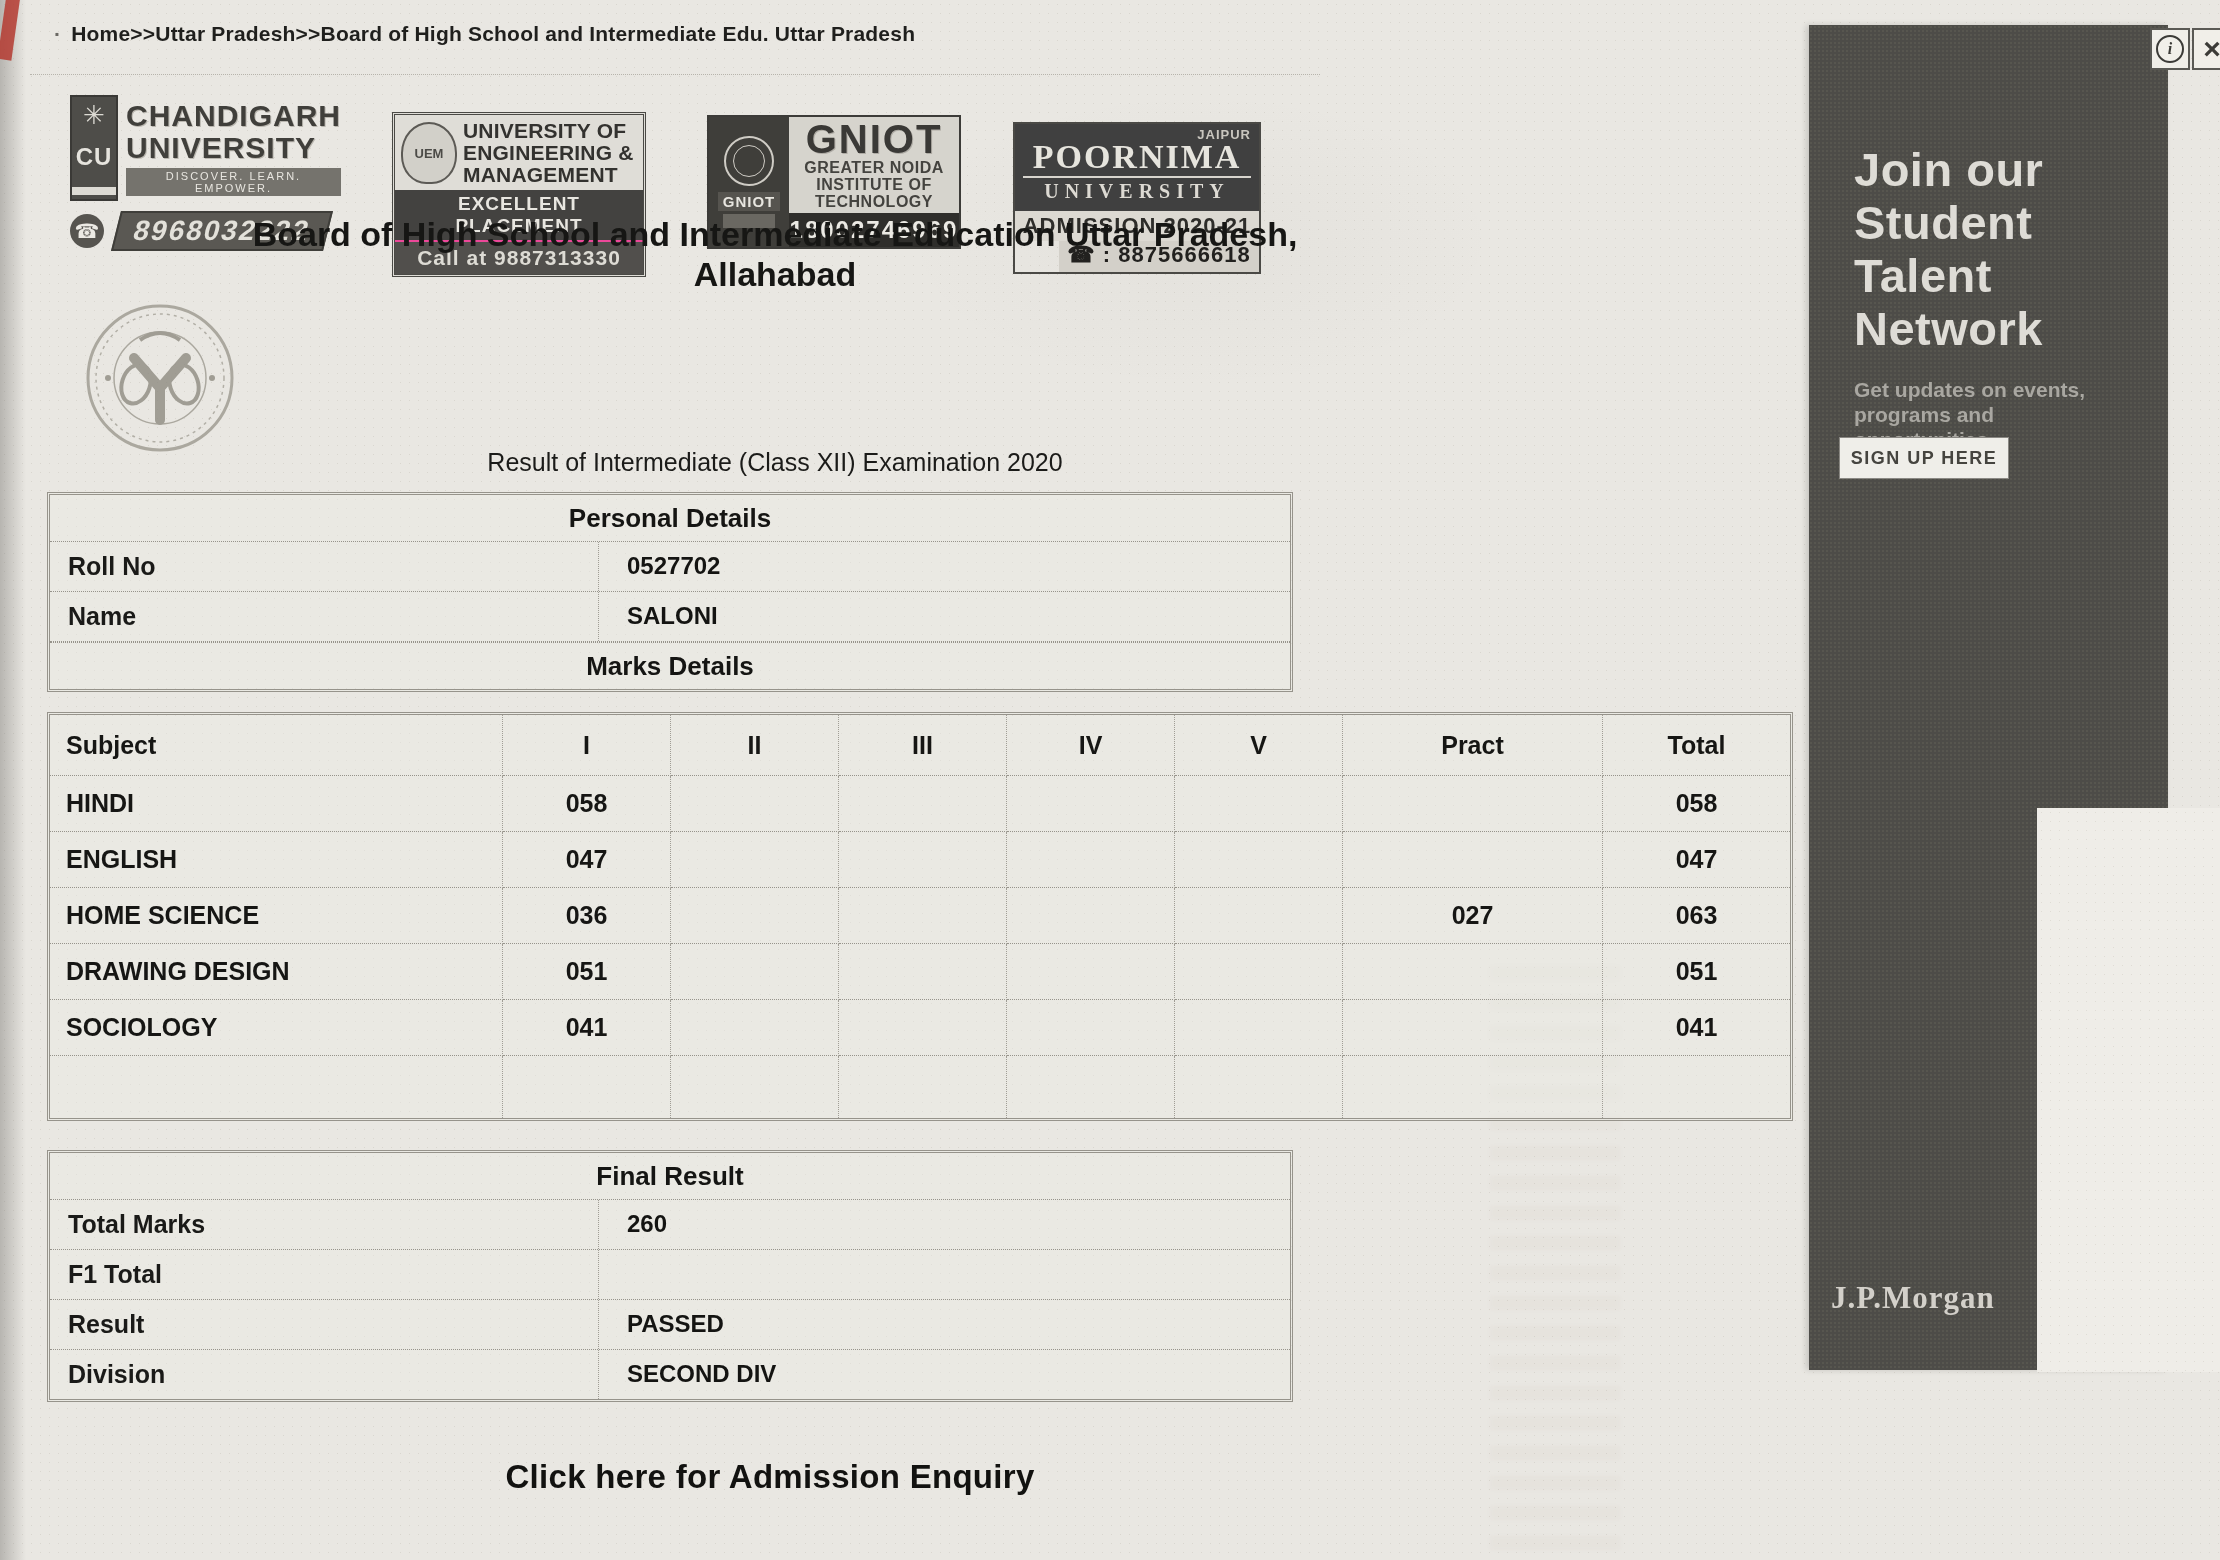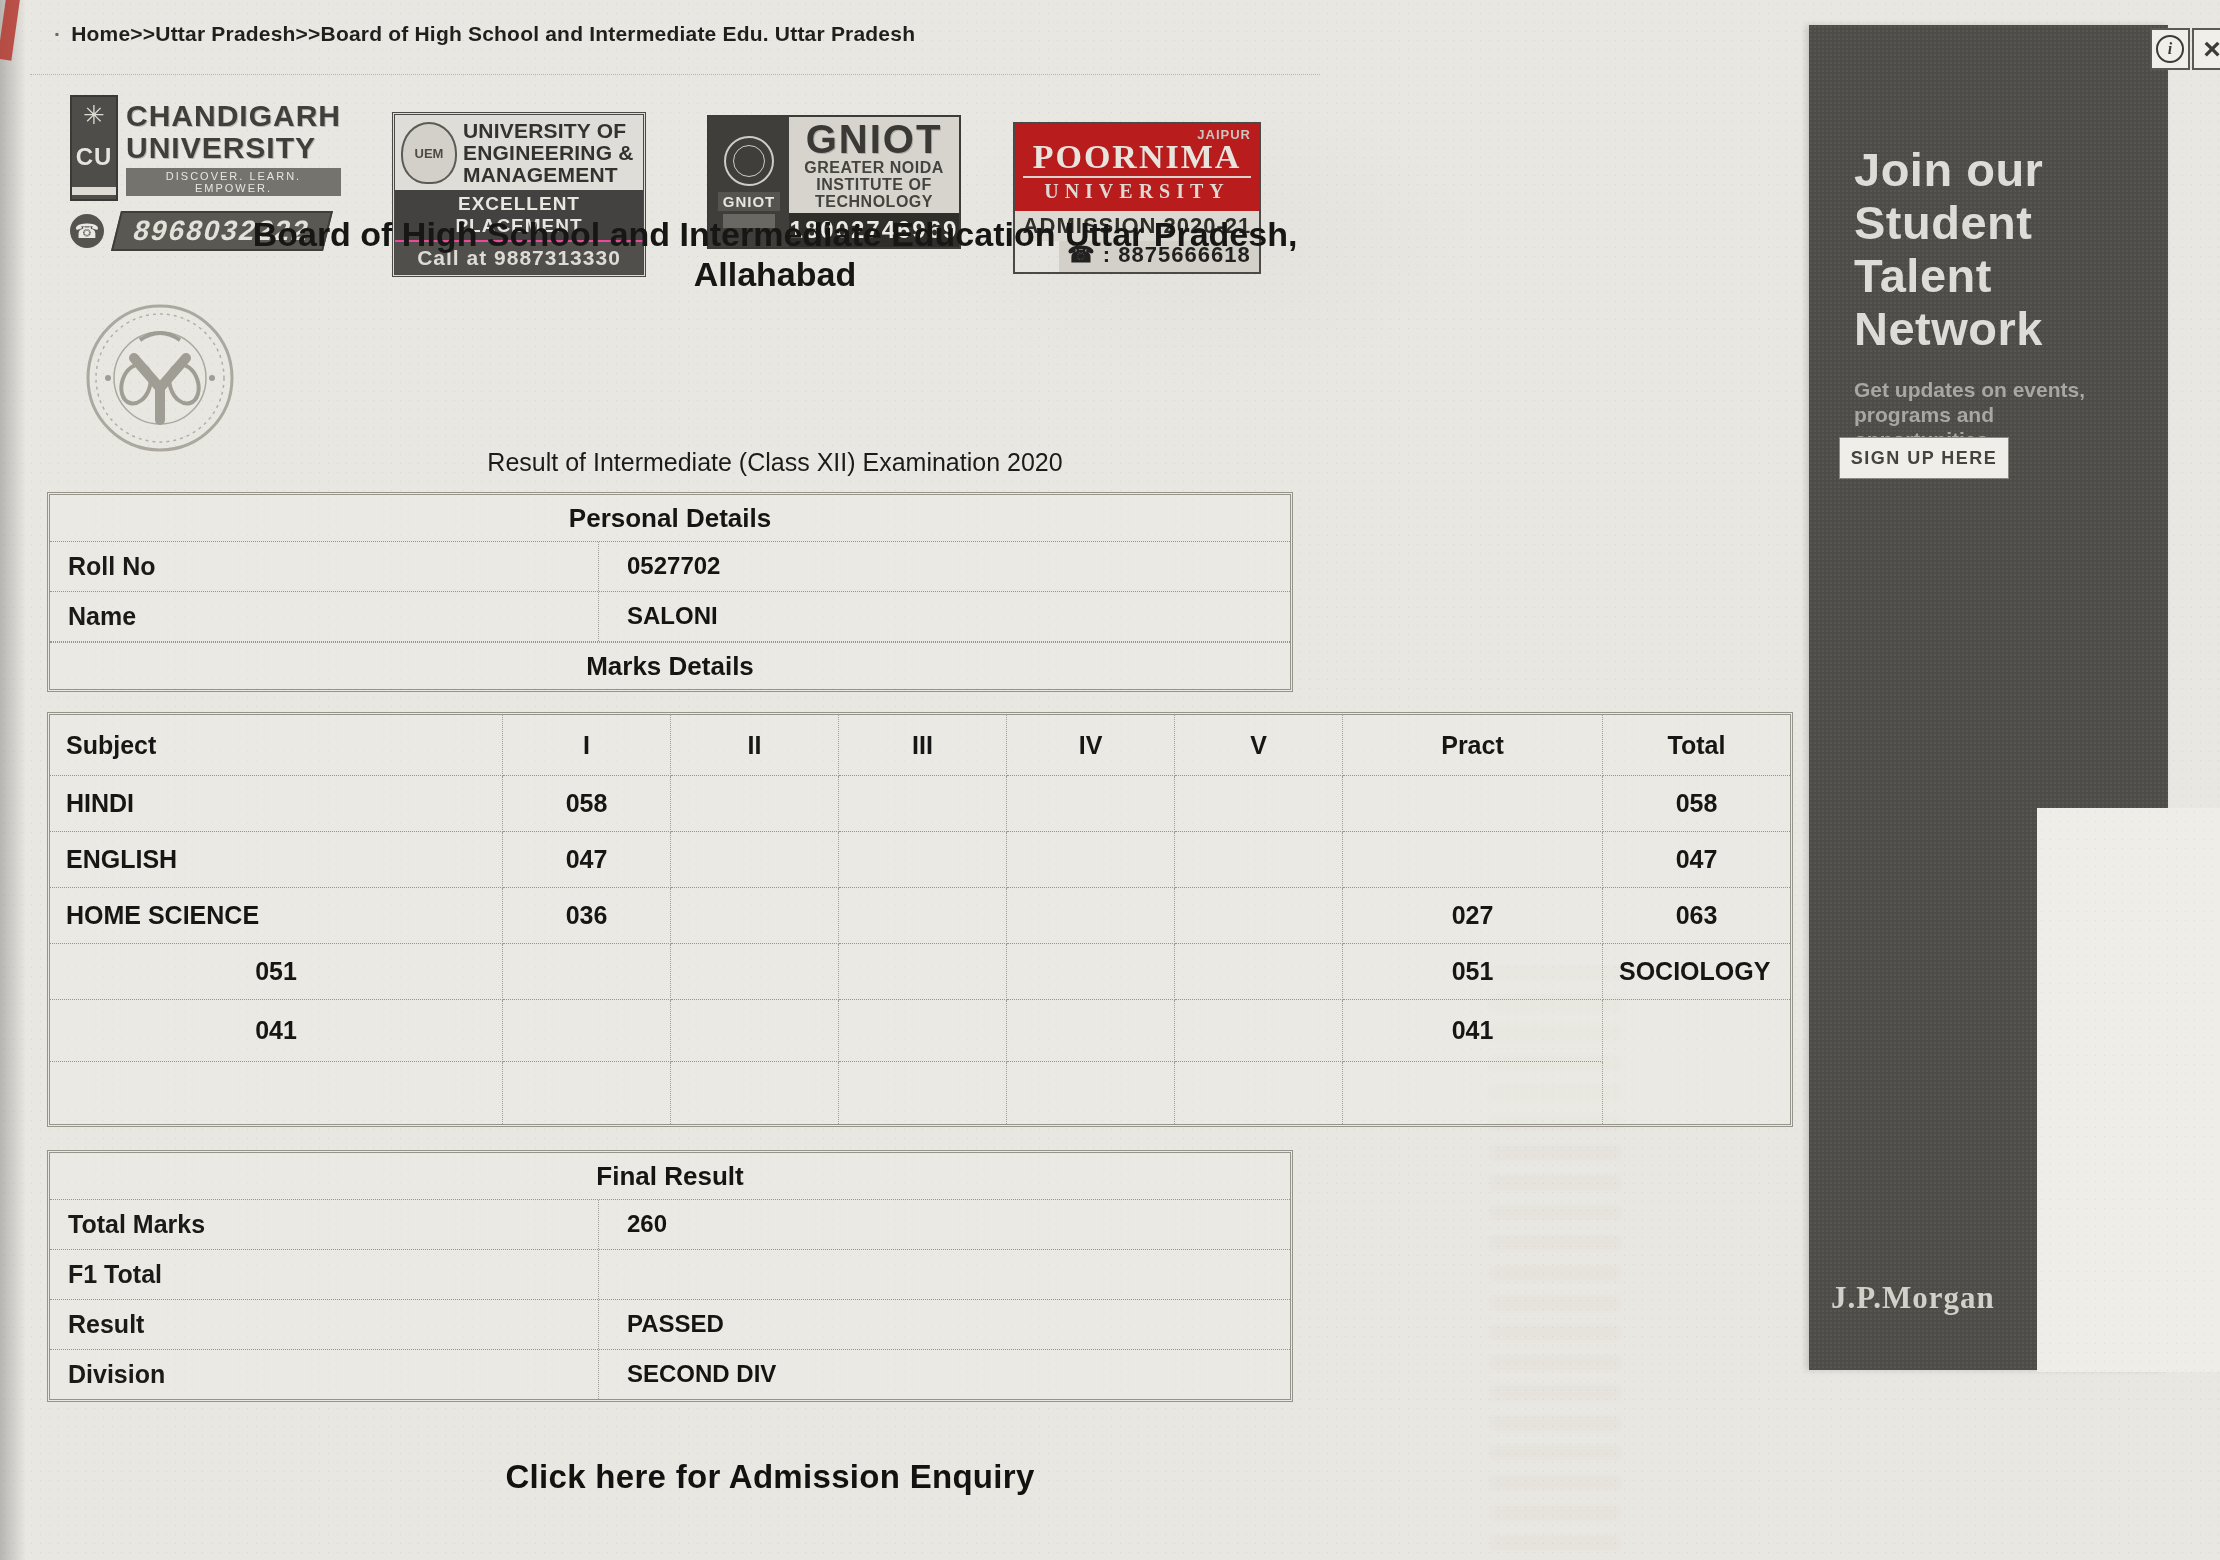--- a/index.html
+++ b/index.html
@@ -56,21 +56,21 @@
   .gniot-seal{width:46px;height:46px;border:2px solid #cfccc5;border-radius:50%;display:flex;align-items:center;justify-content:center;}
   .gniot-seal-inner{width:30px;height:30px;border:1px solid #cfccc5;border-radius:50%;}
   .gniot-left-name{margin-top:6px;color:#e8e6e0;font-weight:800;font-size:15px;letter-spacing:1px;background:#56544f;padding:1px 5px;}
   .gniot-left-sub{margin-top:3px;width:52px;height:14px;background:#6a6862;}
   .gniot-right{flex:1;display:flex;flex-direction:column;align-items:center;}
   .gniot-big{font-size:40px;font-weight:800;color:#3a3936;letter-spacing:2px;line-height:40px;margin-top:2px;text-shadow:1px 1px 0 #aeaba4;}
   .gniot-sub{font-size:16px;font-weight:800;color:#44433f;line-height:17px;letter-spacing:.5px;}
   .gniot-phone{width:100%;margin-top:3px;background:#2f2e2b;color:#eceae4;font-weight:800;font-size:24px;text-align:center;padding:3px 0;letter-spacing:2px;}
 
   .b-poornima{left:1013px;top:122px;width:244px;border:2px solid #4a4945;}
-  .pu-dark{background:#b91c1c;padding:4px 8px 8px;position:relative;}
+  .pu-dark{background:#404040;padding:4px 8px 8px;position:relative;}
   .pu-city{position:absolute;right:8px;top:3px;color:#c9c6bf;font-size:13px;font-weight:800;letter-spacing:1px;}
   .pu-name{font-family:"Liberation Serif", serif;color:#e6e4dd;font-size:34px;font-weight:700;letter-spacing:2px;text-align:center;margin-top:12px;line-height:34px;border-bottom:2px solid #d8d5ce;padding-bottom:2px;}
   .pu-univ{font-family:"Liberation Serif", serif;color:#dddad3;font-size:20px;font-weight:700;letter-spacing:6px;text-align:center;margin-top:2px;}
   .pu-adm{background:#dcd9d2;color:#2e2d2a;font-weight:800;font-size:22px;text-align:center;padding:2px 0;letter-spacing:1px;}
   .pu-phone{background:#d3d0c9;color:#22211f;font-weight:800;font-size:22px;text-align:center;padding:1px 0 4px;letter-spacing:1px;margin-left:44px;}
 
   
   .board-seal{position:absolute;left:82px;top:292px;opacity:.8;}
 
   
@@ -253,20 +253,21 @@
 
     <div class="mcell subj">HOME SCIENCE</div>
     <div class="mcell">036</div>
     <div class="mcell"></div>
     <div class="mcell"></div>
     <div class="mcell"></div>
     <div class="mcell"></div>
     <div class="mcell">027</div>
     <div class="mcell">063</div>
 
+    <div class="mcell subj">DRAWING DESIGN</div>
     <div class="mcell">051</div>
     <div class="mcell"></div>
     <div class="mcell"></div>
     <div class="mcell"></div>
     <div class="mcell"></div>
     <div class="mcell"></div>
     <div class="mcell">051</div>
 
     <div class="mcell subj">SOCIOLOGY</div>
     <div class="mcell">041</div>

